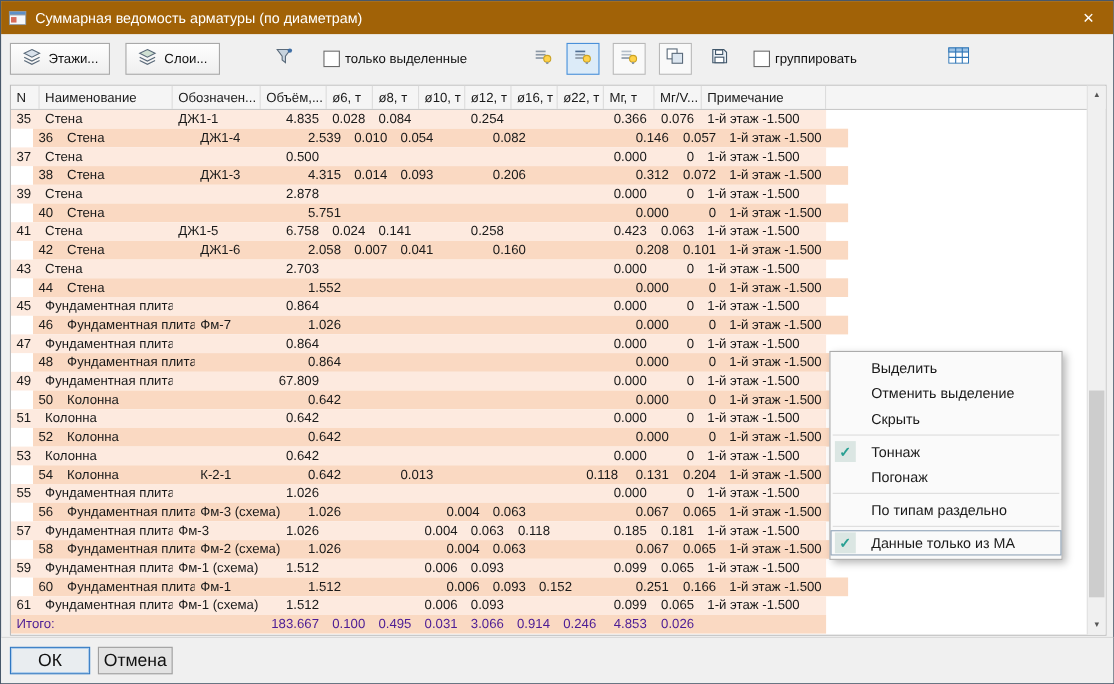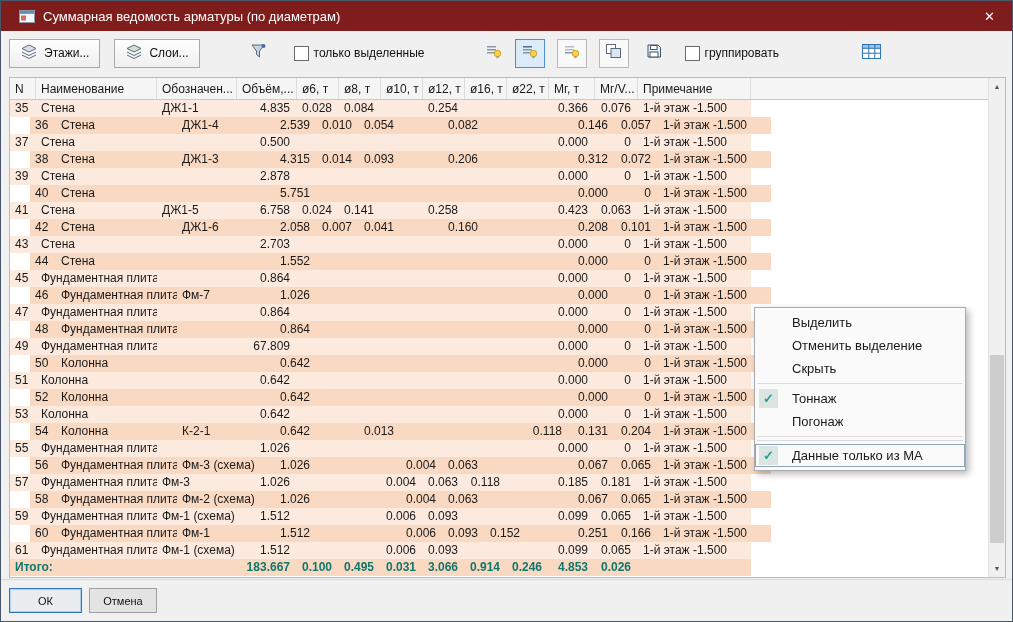--- a/index.html
+++ b/index.html
@@ -1,20 +1,20 @@
 <!DOCTYPE html>
 <html><head>
 <meta charset="utf-8">
 <style>
   html,body{margin:0;padding:0;overflow:hidden;}
   body{width:1013px;height:622px;position:relative;font-family:"Liberation Sans",sans-serif;background:#e8e8e8;}
   .window{position:absolute;inset:0;background:#f0f0f0;border:1px solid #48586a;box-sizing:border-box;}
 
   
-  .titlebar{height:30px;background:#7f1d1d;color:#fff;display:flex;align-items:center;padding-left:18px;font-size:13px;}
+  .titlebar{height:30px;background:#a16207;color:#fff;display:flex;align-items:center;padding-left:7px;font-size:13px;}
   .title-icon{width:16px;height:13px;margin-right:8px;display:inline-flex;flex:none;}
   .title-text{white-space:nowrap;}
   .close-btn{margin-left:auto;width:45px;height:30px;display:flex;align-items:center;justify-content:center;font-size:13px;color:#fff;cursor:default;}
 
   
   .toolbar{position:absolute;top:30px;left:0;right:15px;height:44px;display:flex;align-items:center;padding:0 8px;gap:6px;}
   .tb-btn{height:27px;display:inline-flex;align-items:center;gap:6px;padding:0 10px;background:linear-gradient(#fefefe,#efefef);border:1px solid #a9a9a9;font-size:12px;color:#111;}
   .tb-sm{width:28px;height:27px;display:inline-flex;align-items:center;justify-content:center;border:1px solid transparent;background:transparent;}
   .tb-sm.bordered{border-color:#b8b8b8;background:#f9f9f9;}
   .tb-sm.active{border-color:#4a90d9;background:#dcebf8;}
@@ -27,42 +27,42 @@
   .table-wrap{position:absolute;left:8px;top:76px;width:997px;height:501px;background:#fff;border:1px solid #bcbcbc;box-sizing:border-box;}
   .hdr{display:flex;height:22px;background:#f5f5f5;border-bottom:1px solid #c9c9c9;font-size:12px;color:#1a1a1a;padding-right:17px;box-sizing:border-box;}
   .hc{flex:none;padding:4px 4px 0 5px;border-right:1px solid #dcdcdc;white-space:nowrap;overflow:hidden;box-sizing:border-box;}
   .hc.fill{flex:1;border-right:none;}
   .tbody{position:absolute;top:22px;left:0;right:17px;bottom:0;overflow:hidden;}
   .row{display:flex;height:17px;width:741px;font-size:12px;line-height:17px;color:#1a1a1a;}
   .row.light{background:#fdeadf;justify-content:space-between;}
   .row.dark{background:#fad9c2;margin-left:20px;}
   .cell{flex:none;padding:0 6px 0 5px;white-space:nowrap;overflow:hidden;box-sizing:border-box;}
   .cell.r{text-align:right;padding-right:7px;}
-  .row.total{background:#fad9c2;color:#0f766e;font-weight:bold;}
+  .row.total{background:#fad9c2;color:#4c1d95;font-weight:normal;}
   .c0{width:26px}.c1{width:121px}.c2{width:80px}.c3{width:60px}
   .c4,.c5,.c6,.c7,.c8,.c9{width:42px}
   .c10{width:46px}.c11{width:43px}.c12{width:113px}.ctotal{width:227px}
 
   
   .vscroll{position:absolute;top:0;right:0;width:17px;height:100%;background:#f0f0f0;border-left:1px solid #e2e2e2;box-sizing:border-box;}
   .sb-btn{position:absolute;left:0;width:16px;height:17px;display:flex;align-items:center;justify-content:center;font-size:7px;color:#555;}
   .sb-up{top:0;}
   .sb-down{bottom:0;}
   .sb-thumb{position:absolute;left:1px;width:14px;top:277px;height:188px;background:#cdcdcd;}
 
   
-  .ctx{position:absolute;left:753px;top:306px;width:210px;background:#fafafa;border:1px solid #ababab;box-shadow:3px 3px 7px rgba(0,0,0,.28);padding:3px 0;z-index:10;}
+  .ctx{position:absolute;left:753px;top:318px;width:210px;background:#fafafa;border:1px solid #ababab;box-shadow:3px 3px 7px rgba(0,0,0,.28);padding:3px 0;z-index:10;}
   .menu-item{position:relative;height:23px;line-height:23px;padding-left:37px;font-size:13px;color:#1a1a1a;white-space:nowrap;}
   .menu-item.focused{outline:1px solid #8fa3b8;outline-offset:-1px;}
   .menu-check{position:absolute;left:4px;top:2px;width:19px;height:19px;background:#dbe6e3;color:#2aa093;font-size:13px;font-weight:bold;text-align:center;line-height:19px;}
   .menu-sep{height:1px;background:#dcdcdc;margin:3px 2px;}
 
   
   .footer{position:absolute;left:0;right:0;bottom:0;height:41px;border-top:1px solid #d9d9d9;background:#f0f0f0;}
-  .btn{position:absolute;top:8px;height:25px;display:flex;align-items:center;justify-content:center;font-size:11px;color:#111;box-sizing:border-box;}
+  .btn{position:absolute;top:8px;height:25px;display:flex;align-items:center;justify-content:center;font-size:16px;color:#111;box-sizing:border-box;}
   .btn-ok{left:8px;width:73px;background:#e9edf0;border:1px solid #2f77c2;box-shadow:inset 0 0 0 1px #aecdec;}
   .btn-cancel{left:88px;width:68px;background:#e3e3e3;border:1px solid #9f9f9f;}
 </style>
 </head>
 <body>
 
 <div class="window">
 
   <div class="titlebar">
     <span class="title-icon">
@@ -634,20 +634,21 @@
   </div>
 
   <div class="ctx" id="menu">
       <div class="menu-item"><span>Выделить</span></div>
       <div class="menu-item"><span>Отменить выделение</span></div>
       <div class="menu-item"><span>Скрыть</span></div>
       <div class="menu-sep"></div>
       <div class="menu-item"><span class="menu-check">✓</span><span>Тоннаж</span></div>
       <div class="menu-item"><span>Погонаж</span></div>
       <div class="menu-sep"></div>
+      <div class="menu-item"><span>По типам раздельно</span></div>
       <div class="menu-sep"></div>
       <div class="menu-item focused"><span class="menu-check">✓</span><span>Данные только из МА</span></div>
     </div>
 
   <div class="footer">
     <div class="btn btn-ok">ОК</div>
     <div class="btn btn-cancel">Отмена</div>
   </div>
 
 </div>

